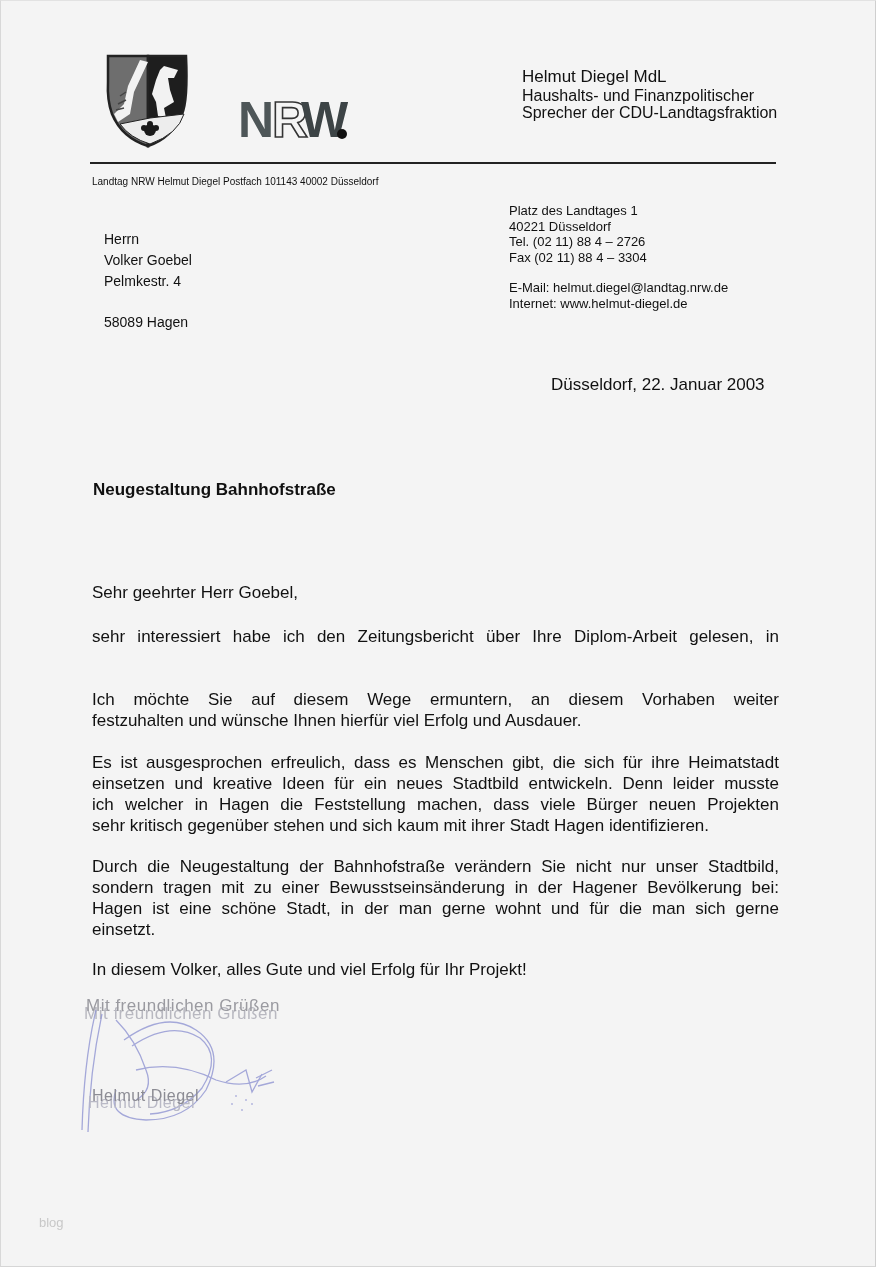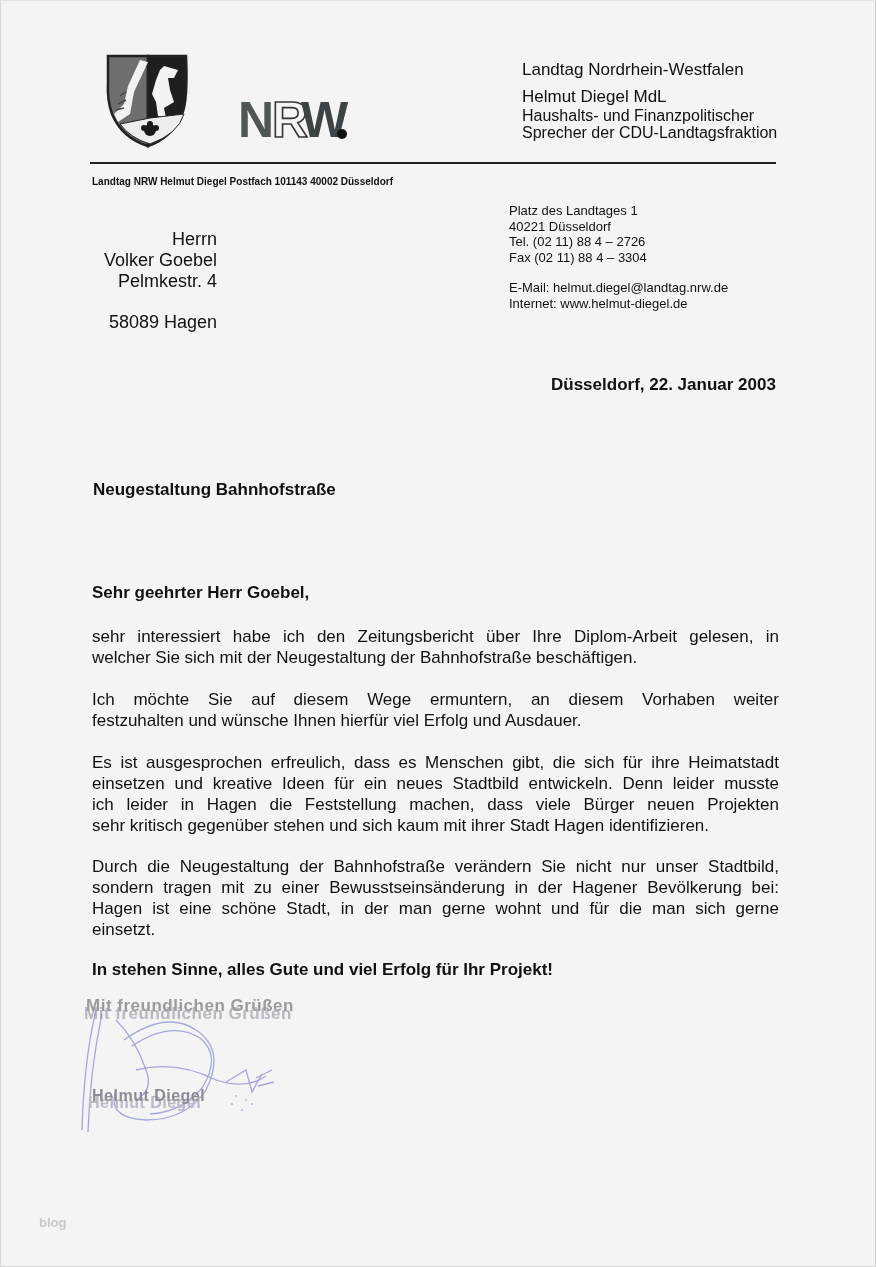--- a/index.html
+++ b/index.html
@@ -10,38 +10,38 @@
       overflow: hidden;
       font-family: "Liberation Sans", sans-serif;
       color: #111;
     }
     .page-border {
       position: absolute; left: 0; top: 0; width: 874px; height: 1265px;
       border-right: 2px solid #cfcfcf; border-bottom: 2px solid #d6d6d6;
       border-left: 1px solid #d8d8d8; border-top: 1px solid #e2e2e2;
       pointer-events: none;
     }
-    .abs { position: absolute; white-space: nowrap; font-weight: bold; }
+    .abs { position: absolute; white-space: nowrap; }
 
     
     .crest { position: absolute; left: 104px; top: 52px; width: 86px; height: 96px; }
     .nrw-logo { position: absolute; left: 238px; top: 96px; width: 110px; height: 46px; }
     .head-right { position: absolute; left: 522px; top: 60px; }
     .head-org { font-size: 17px; line-height: 20px; }
     .head-name { font-size: 17px; line-height: 20px; margin-top: 7px; }
     .head-role { font-size: 16px; line-height: 17px; }
     .rule { position: absolute; left: 90px; top: 162px; width: 686px; height: 2px; background: #222; }
     .sender-line { position: absolute; left: 92px; top: 176px; font-size: 10px; line-height: 12px; }
 
     
     .contact { position: absolute; left: 509px; top: 203px; font-size: 13px; line-height: 15.5px; }
     .contact .gap { height: 15px; }
 
     
-    .recipient { position: absolute; left: 104px; top: 229px; font-size: 18px; line-height: 21px; text-align: right; }
+    .recipient { position: absolute; left: 104px; top: 229px; font-size: 14px; line-height: 21px; }
     .recipient .gap { height: 20px; }
 
     .date { position: absolute; left: 551px; top: 375px; font-size: 17px; line-height: 20px; }
     .subject { position: absolute; left: 93px; top: 480px; font-size: 17px; line-height: 20px; font-weight: bold; }
 
     .salutation { position: absolute; left: 92px; top: 583px; font-size: 17px; line-height: 20px; }
     .para { position: absolute; left: 92px; width: 687px; font-size: 17px; line-height: 21px; }
     .para .line { display: block; text-align: justify; text-align-last: justify; white-space: nowrap; }
     .para .line.last { text-align-last: left; }
 
@@ -75,21 +75,20 @@
 </svg>
 
 <svg class="nrw-logo" viewBox="0 0 110 46">
   <text x="0" y="41" font-family="Liberation Sans, sans-serif" font-weight="bold" font-size="50" fill="#4e5658" letter-spacing="-2">N</text>
   <text x="34" y="41" font-family="Liberation Sans, sans-serif" font-weight="bold" font-size="50" fill="#f4f4f4" stroke="#333" stroke-width="1.6" letter-spacing="-2">R</text>
   <text x="63" y="41" font-family="Liberation Sans, sans-serif" font-weight="bold" font-size="50" fill="#3d4446" letter-spacing="-2">W</text>
   <circle cx="104" cy="38" r="5" fill="#111"></circle>
 </svg>
 
 <div class="head-right">
-  <div class="head-org">Landtag Nordrhein-Westfalen</div>
   <div class="head-name">Helmut Diegel MdL</div>
   <div class="head-role">Haushalts- und Finanzpolitischer</div>
   <div class="head-role">Sprecher der CDU-Landtagsfraktion</div>
 </div>
 
 <div class="rule"></div>
 <div class="sender-line abs">Landtag NRW   Helmut Diegel Postfach 101143  40002 Düsseldorf</div>
 
 <div class="contact">
   <div>Platz des Landtages 1</div>
@@ -109,43 +108,42 @@
   <div>58089 Hagen</div>
 </div>
 
 <div class="date abs">Düsseldorf, 22. Januar 2003</div>
 <div class="subject abs">Neugestaltung Bahnhofstraße</div>
 
 <div class="salutation abs">Sehr geehrter Herr Goebel,</div>
 
 <div class="para" style="top:626px;">
   <span class="line">sehr interessiert habe ich den Zeitungsbericht über Ihre Diplom-Arbeit gelesen, in</span>
-  <span class="line last">welcher Sie sich mit der Neugestaltung der Bahnhofstraße beschäftigen.</span>
 </div>
 
 <div class="para" style="top:689px;">
   <span class="line">Ich möchte Sie auf diesem Wege ermuntern, an diesem Vorhaben weiter</span>
   <span class="line last">festzuhalten und wünsche Ihnen hierfür viel Erfolg und Ausdauer.</span>
 </div>
 
 <div class="para" style="top:752px;">
   <span class="line">Es ist ausgesprochen erfreulich, dass es Menschen gibt, die sich für ihre Heimatstadt</span>
   <span class="line">einsetzen und kreative Ideen für ein neues Stadtbild entwickeln. Denn leider musste</span>
-  <span class="line">ich leider in Hagen die Feststellung machen, dass viele Bürger neuen Projekten</span>
+  <span class="line">ich welcher in Hagen die Feststellung machen, dass viele Bürger neuen Projekten</span>
   <span class="line last">sehr kritisch gegenüber stehen und sich kaum mit ihrer Stadt Hagen identifizieren.</span>
 </div>
 
 <div class="para" style="top:856px;">
   <span class="line">Durch die Neugestaltung der Bahnhofstraße verändern Sie nicht nur unser Stadtbild,</span>
   <span class="line">sondern tragen mit zu einer Bewusstseinsänderung in der Hagener Bevölkerung bei:</span>
   <span class="line">Hagen ist eine schöne Stadt, in der man gerne wohnt und für die man sich gerne</span>
   <span class="line last">einsetzt.</span>
 </div>
 
-<div class="closing abs">In stehen Sinne, alles Gute und viel Erfolg für Ihr Projekt!</div>
+<div class="closing abs">In diesem Volker, alles Gute und viel Erfolg für Ihr Projekt!</div>
 
 <div class="sig-greeting ghost abs">Mit freundlichen Grüßen</div>
 <div class="sig-greeting abs">Mit freundlichen Grüßen</div>
 
 <svg class="signature" viewBox="0 0 210 140">
   <g fill="none" stroke="#8a8fd0" stroke-width="1.3" opacity="0.75">
     <path d="M20 10 Q8 60 6 130"></path>
     <path d="M26 14 Q14 70 12 132"></path>
     <path d="M40 20 Q60 40 70 70 Q78 90 60 100"></path>
     <path d="M48 40 Q90 10 120 30 Q150 50 130 90 Q110 120 70 120 Q30 118 40 90"></path>

